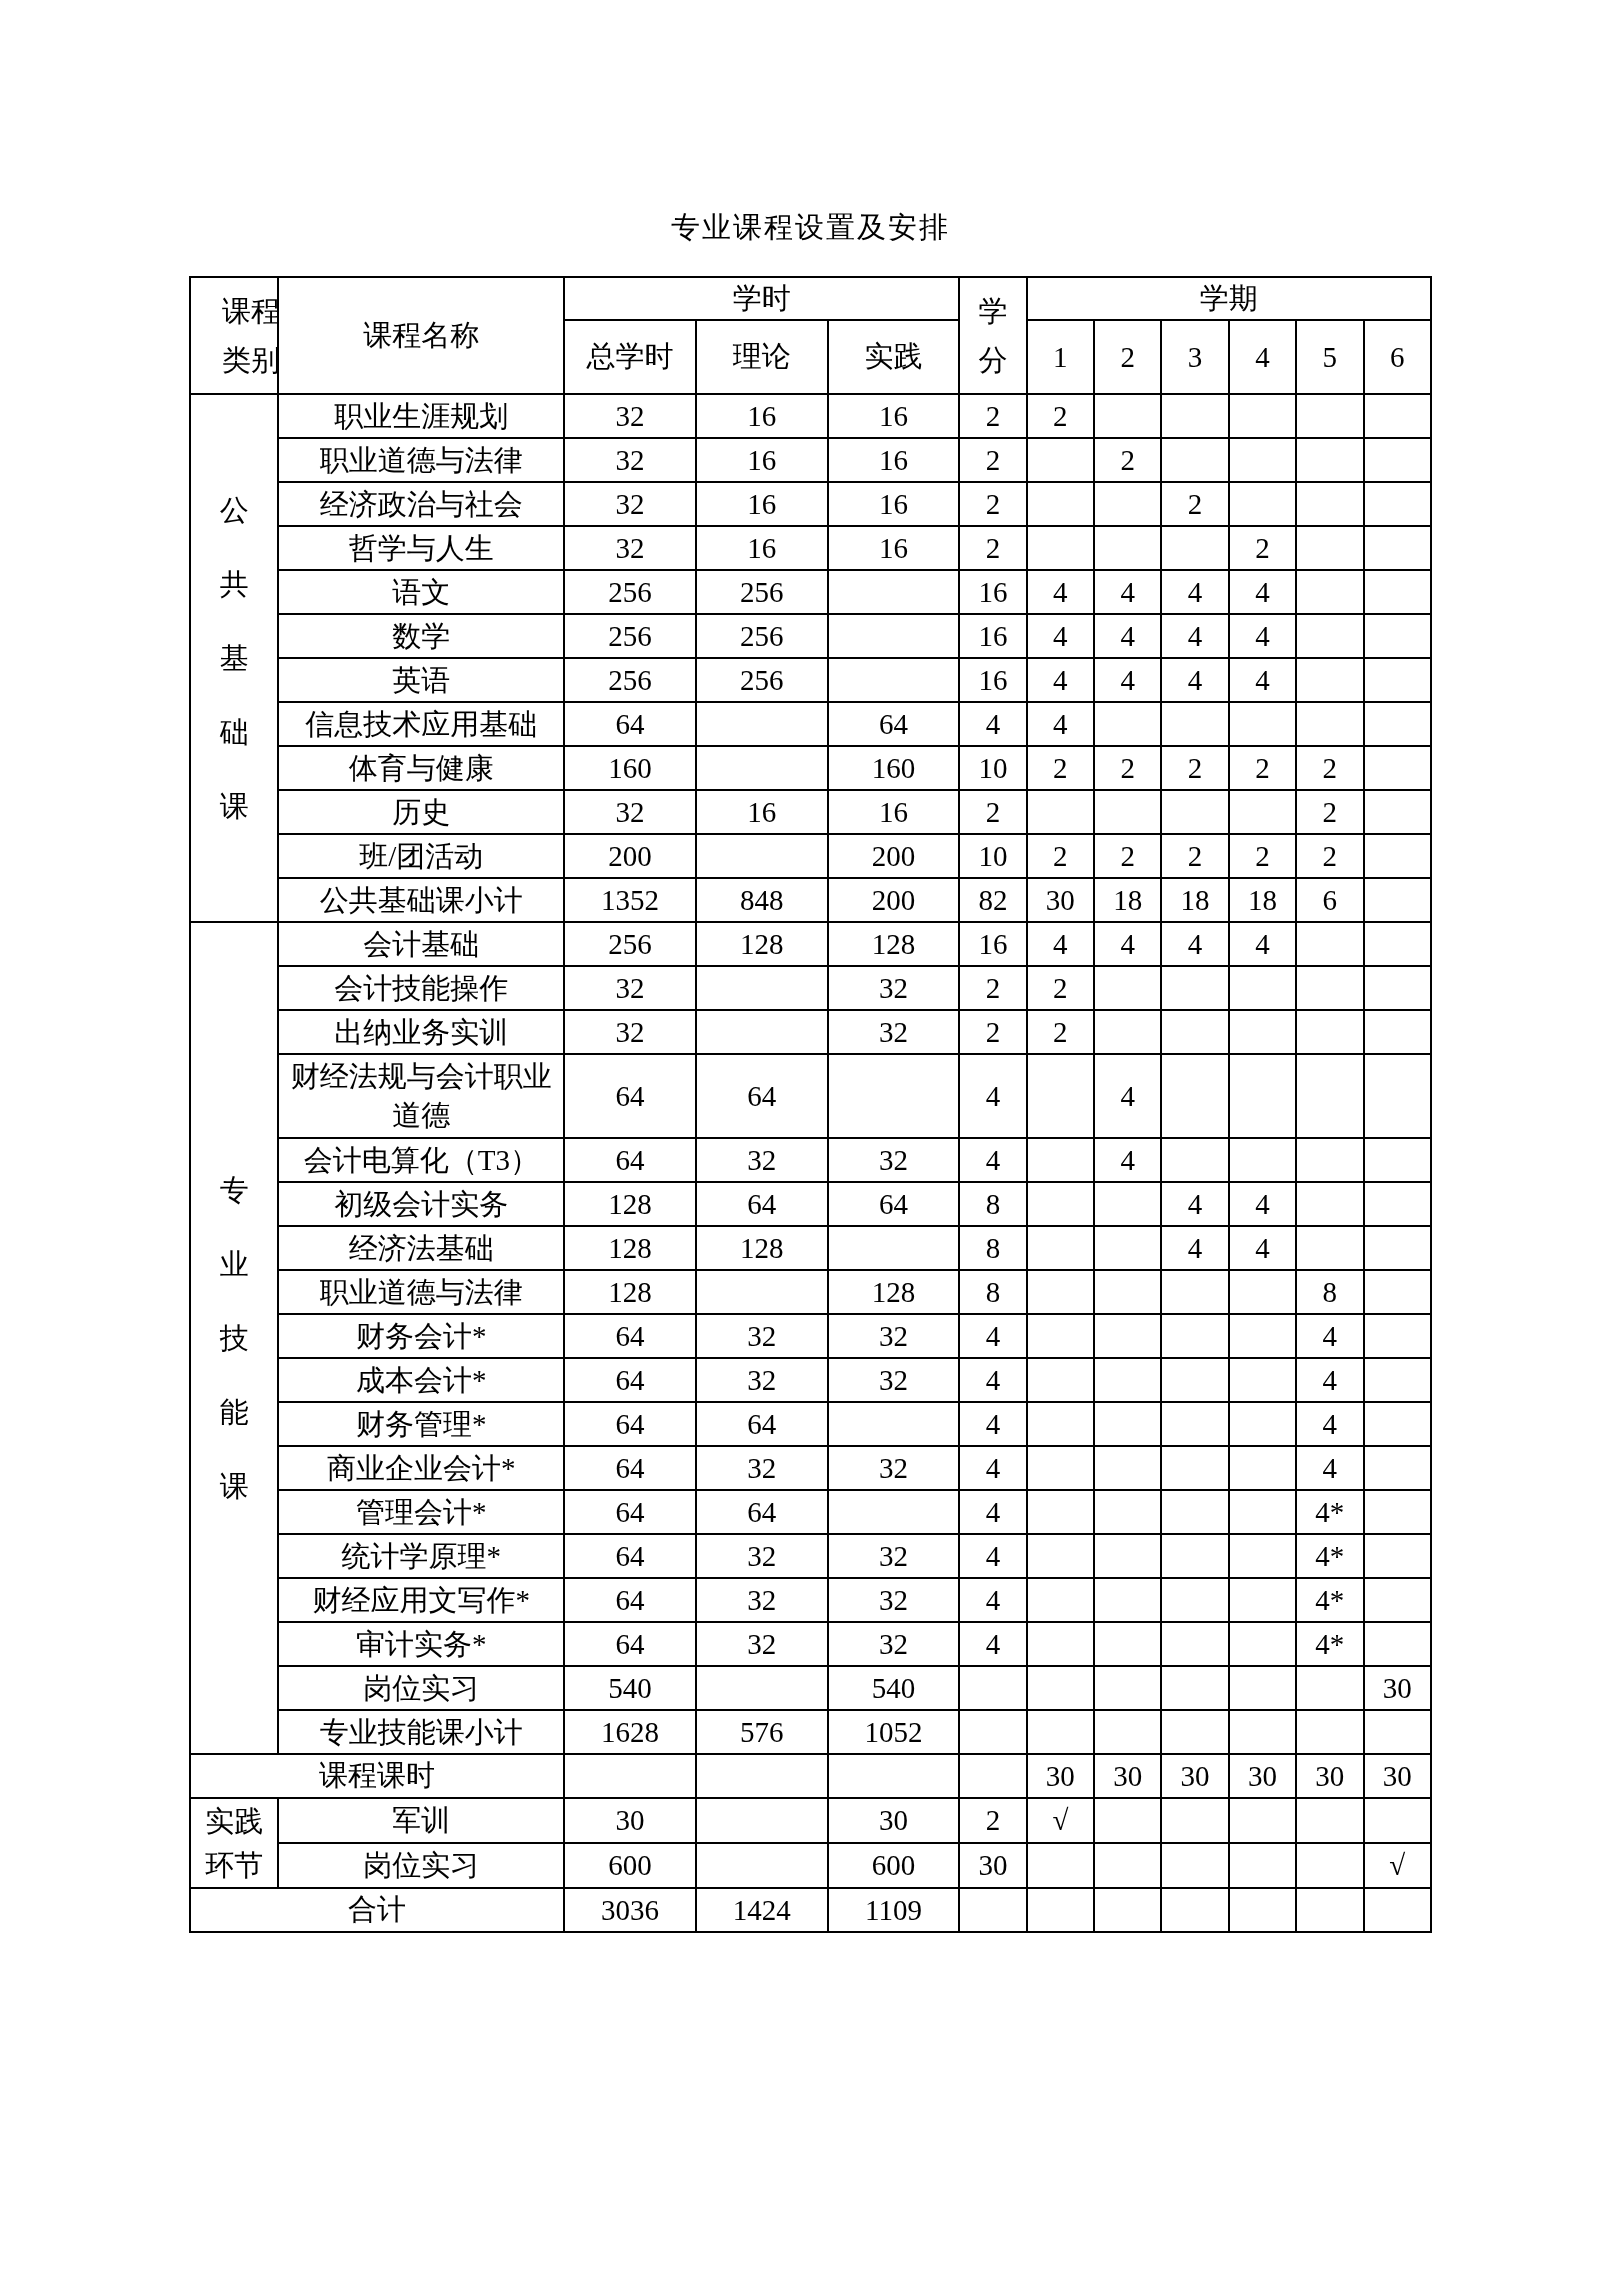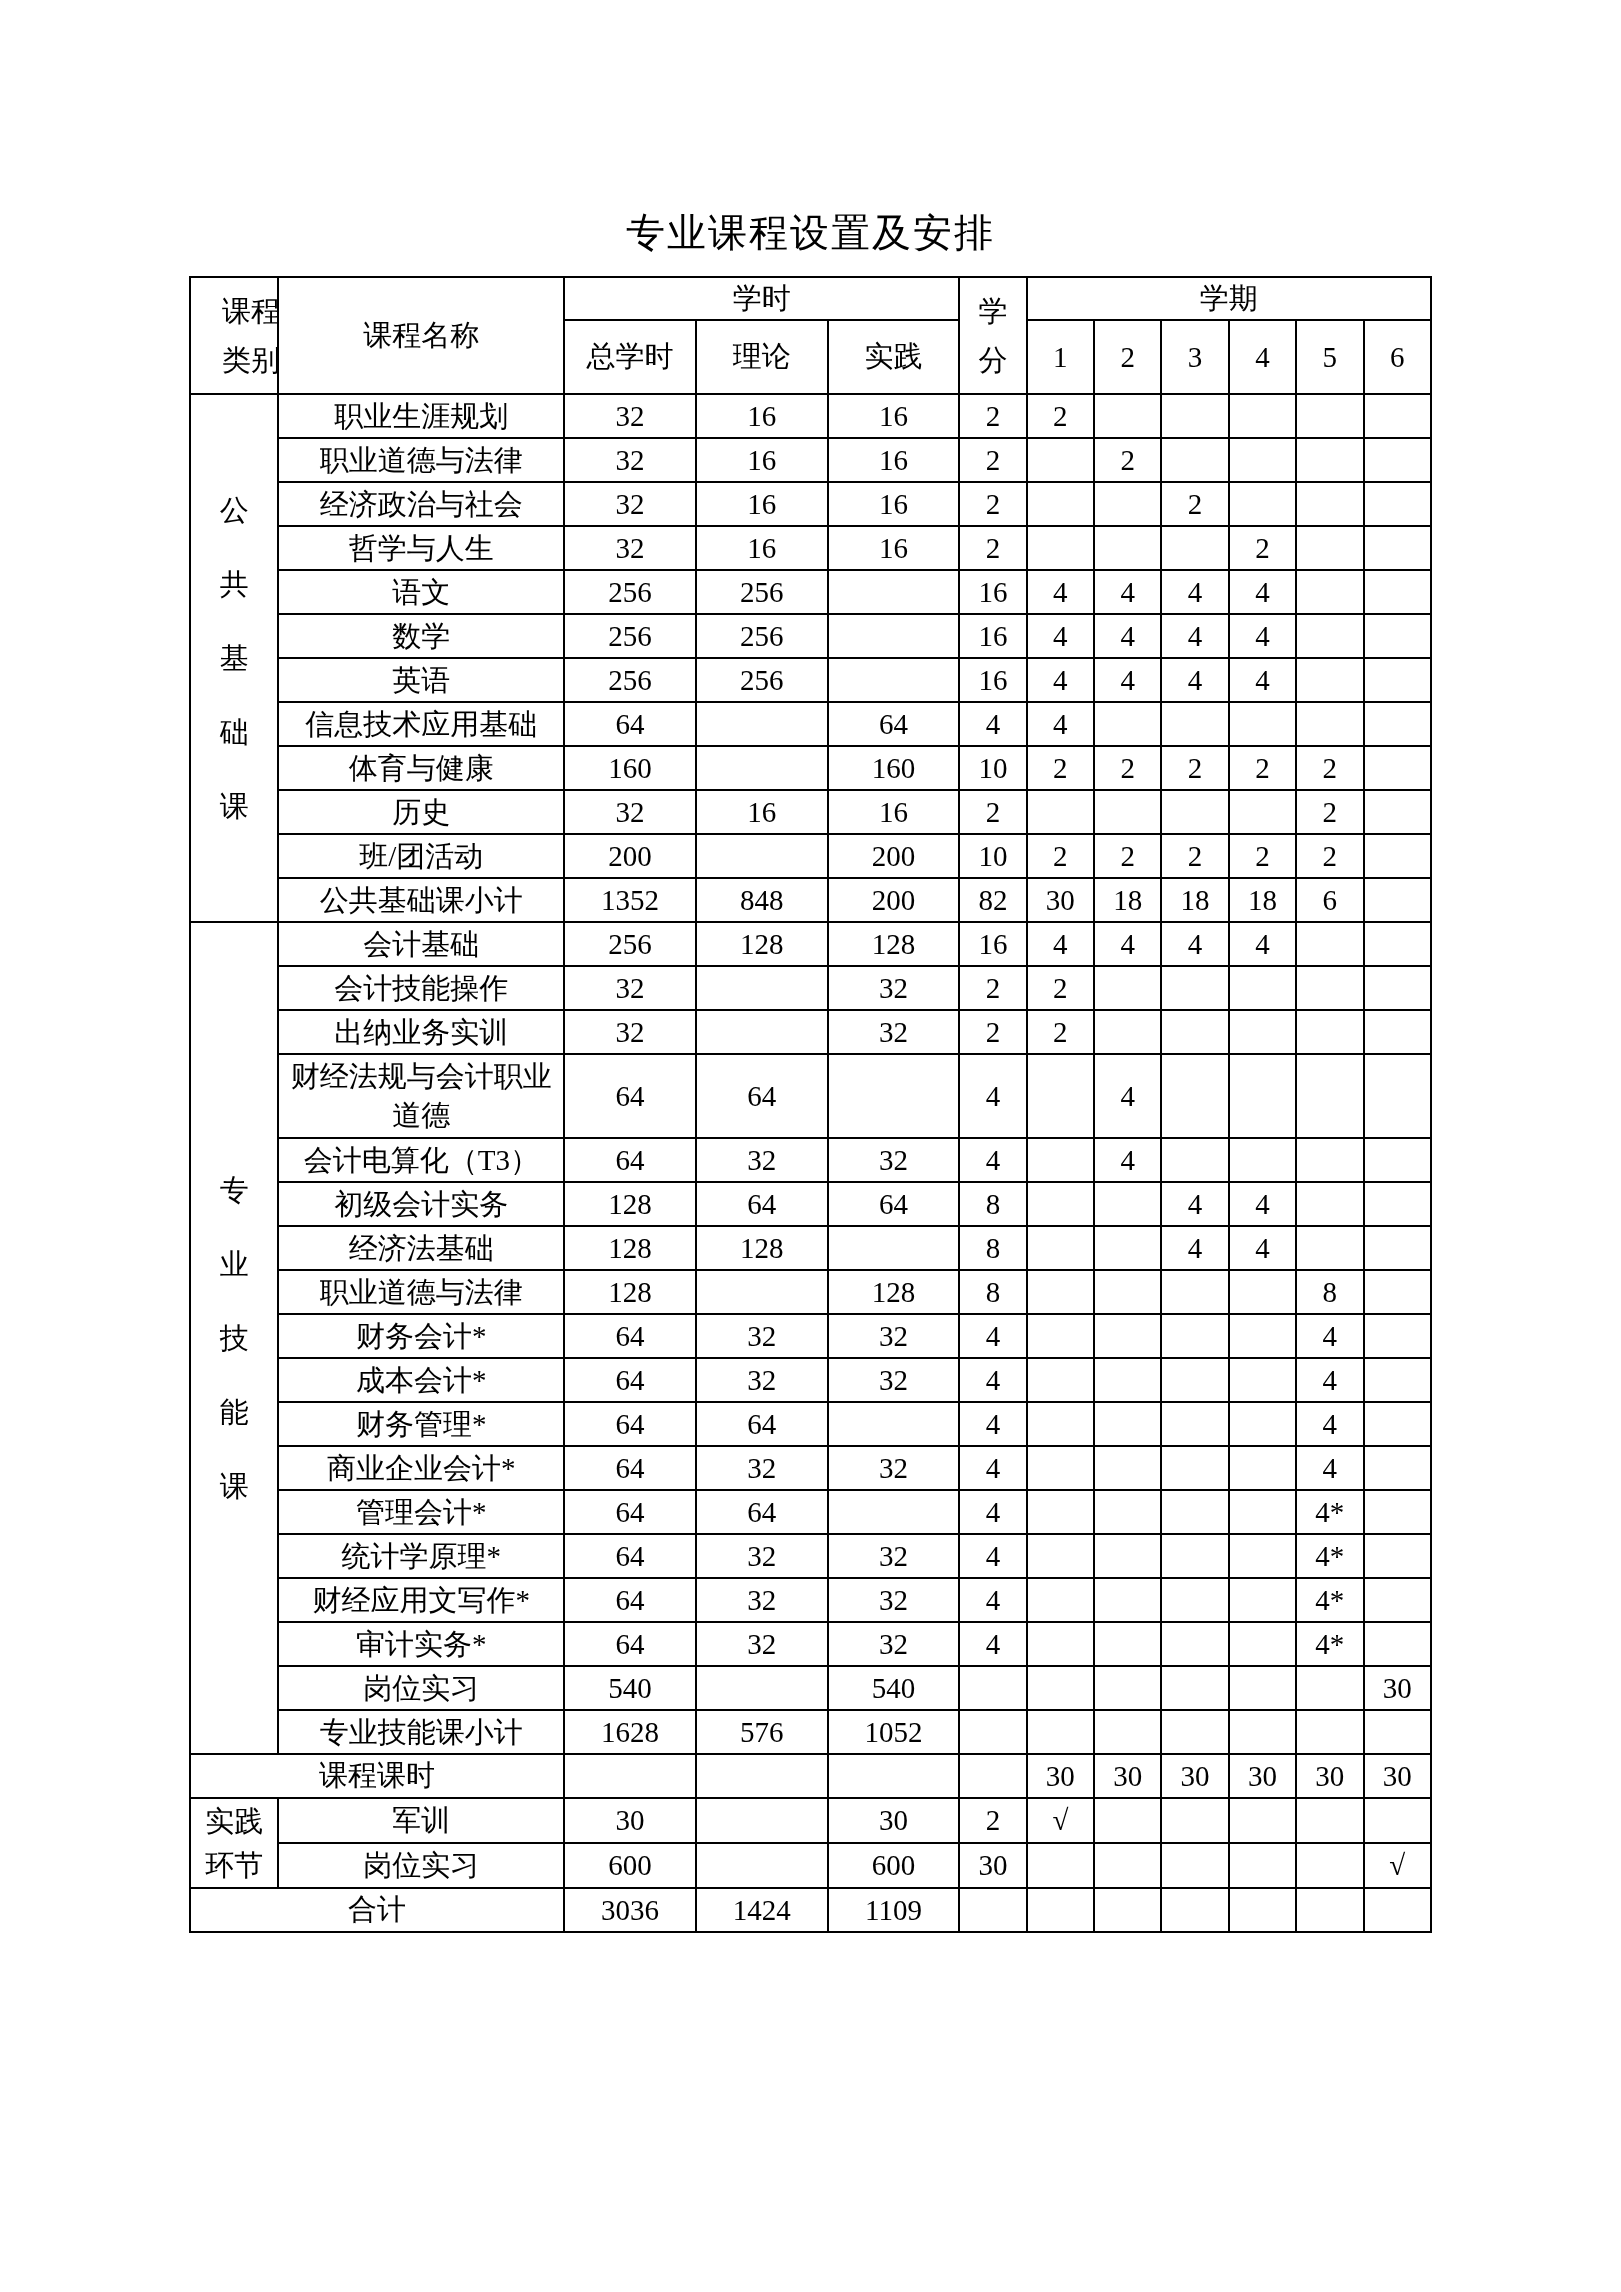--- a/index.html
+++ b/index.html
@@ -15,21 +15,21 @@
     font-family: "Liberation Serif", "DejaVu Serif", serif;
     color: #000000;
     overflow: hidden;
   }
   .title {
     position: absolute;
     top: 212px;
     left: 0;
     width: 100%;
     text-align: center;
-    font-size: 39px;
+    font-size: 29px;
     font-weight: normal;
     letter-spacing: 2px;
     line-height: 1.1;
   }
   table.curriculum {
     position: absolute;
     left: 189px;
     top: 276px;
     width: 1243px;
     border-collapse: collapse;

